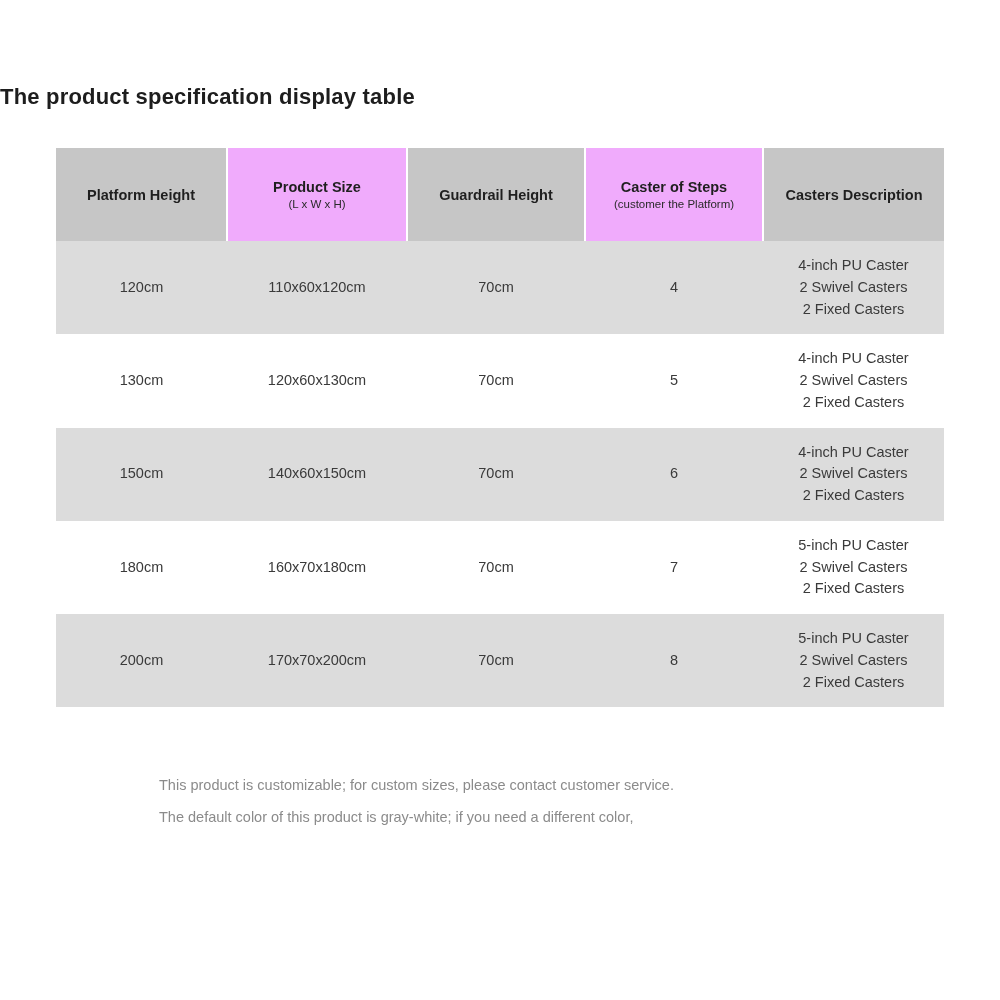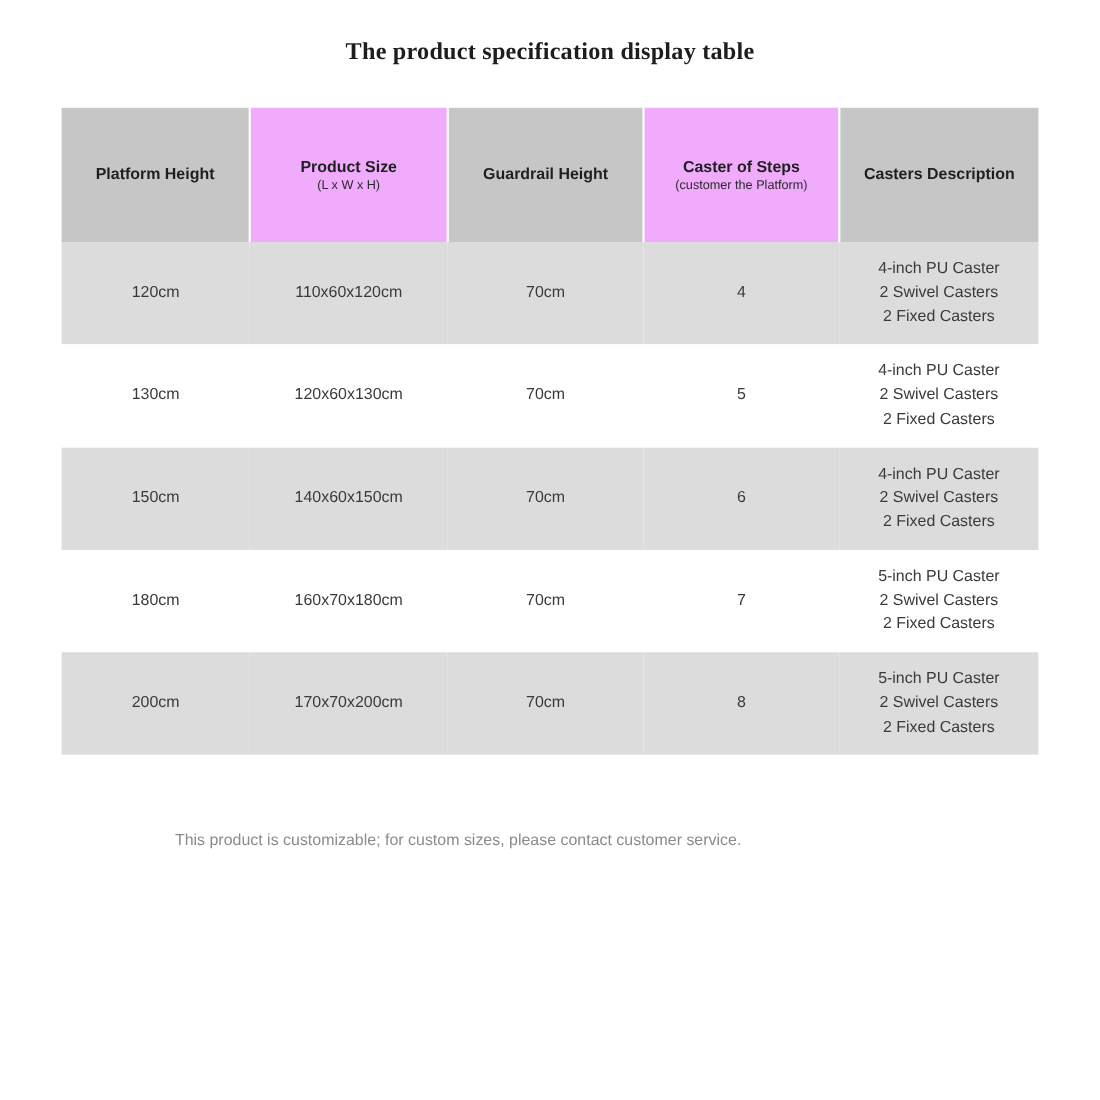--- a/index.html
+++ b/index.html
@@ -11,45 +11,43 @@
     font-family: "Liberation Sans", sans-serif;
     color: #2b2b2b;
   }
   #page {
     position: relative;
     width: 1000px;
     height: 1000px;
     box-sizing: border-box;
   }
   #title {
-    text-align: center;
     font-size: 22px;
     font-weight: bold;
     letter-spacing: 0.2px;
     color: #1d1d1d;
-    margin-top: 34px;
-    font-family: Liberation Serif, serif;
+    margin-top: 84px;
   }
   #table-wrap {
     margin: 38px auto 0 auto;
     width: 888px;
   }
   table.spec {
     border-collapse: collapse;
     width: 100%;
     table-layout: fixed;
   }
   table.spec col.c0 { width: 171px; }
   table.spec col.c1 { width: 180px; }
   table.spec col.c2 { width: 178px; }
   table.spec col.c3 { width: 178px; }
   table.spec col.c4 { width: 181px; }
 
   table.spec thead th {
-    height: 122px;
+    height: 93px;
     vertical-align: middle;
     text-align: center;
     background: #c6c6c6;
     border-right: 2px solid #ffffff;
     font-size: 14.5px;
     font-weight: bold;
     color: #1f1f1f;
     padding: 0 1px;
     box-sizing: border-box;
   }
@@ -175,15 +173,16 @@
                 <span>2 Fixed Casters</span>
               </div>
             </td>
           </tr>
         </tbody>
     </table>
   </div>
 
   <div id="notes">
       <div class="note-line">This product is customizable; for custom sizes, please contact customer service.</div>
+      <div class="note-line">The default color of this product is gray-white; if you need a different color,</div>
     </div>
 
 </div>
 
 </body></html>

